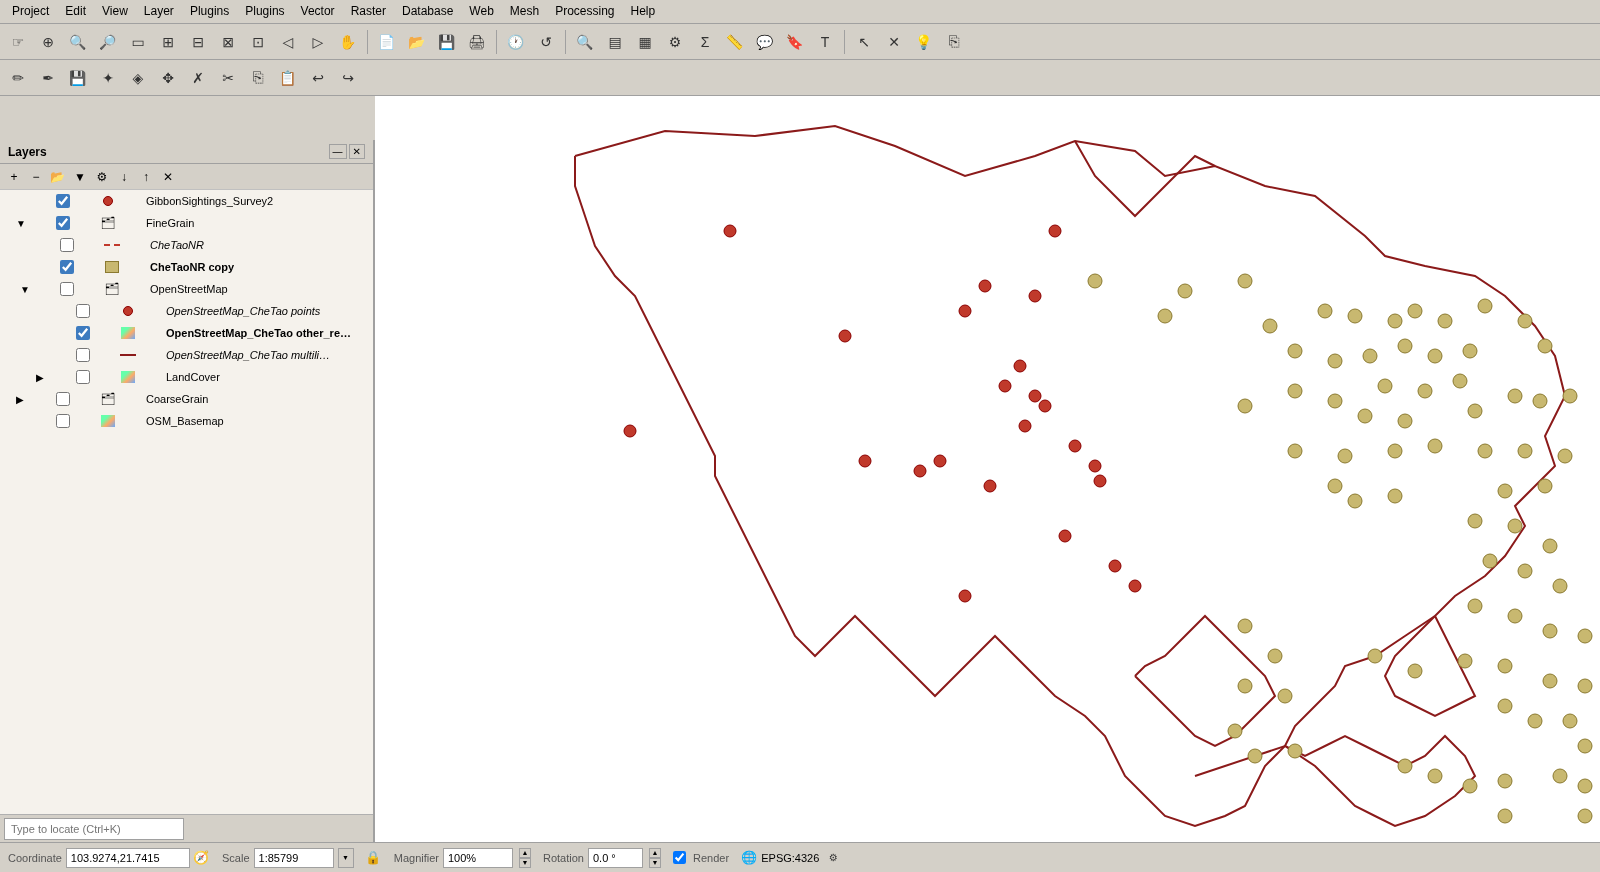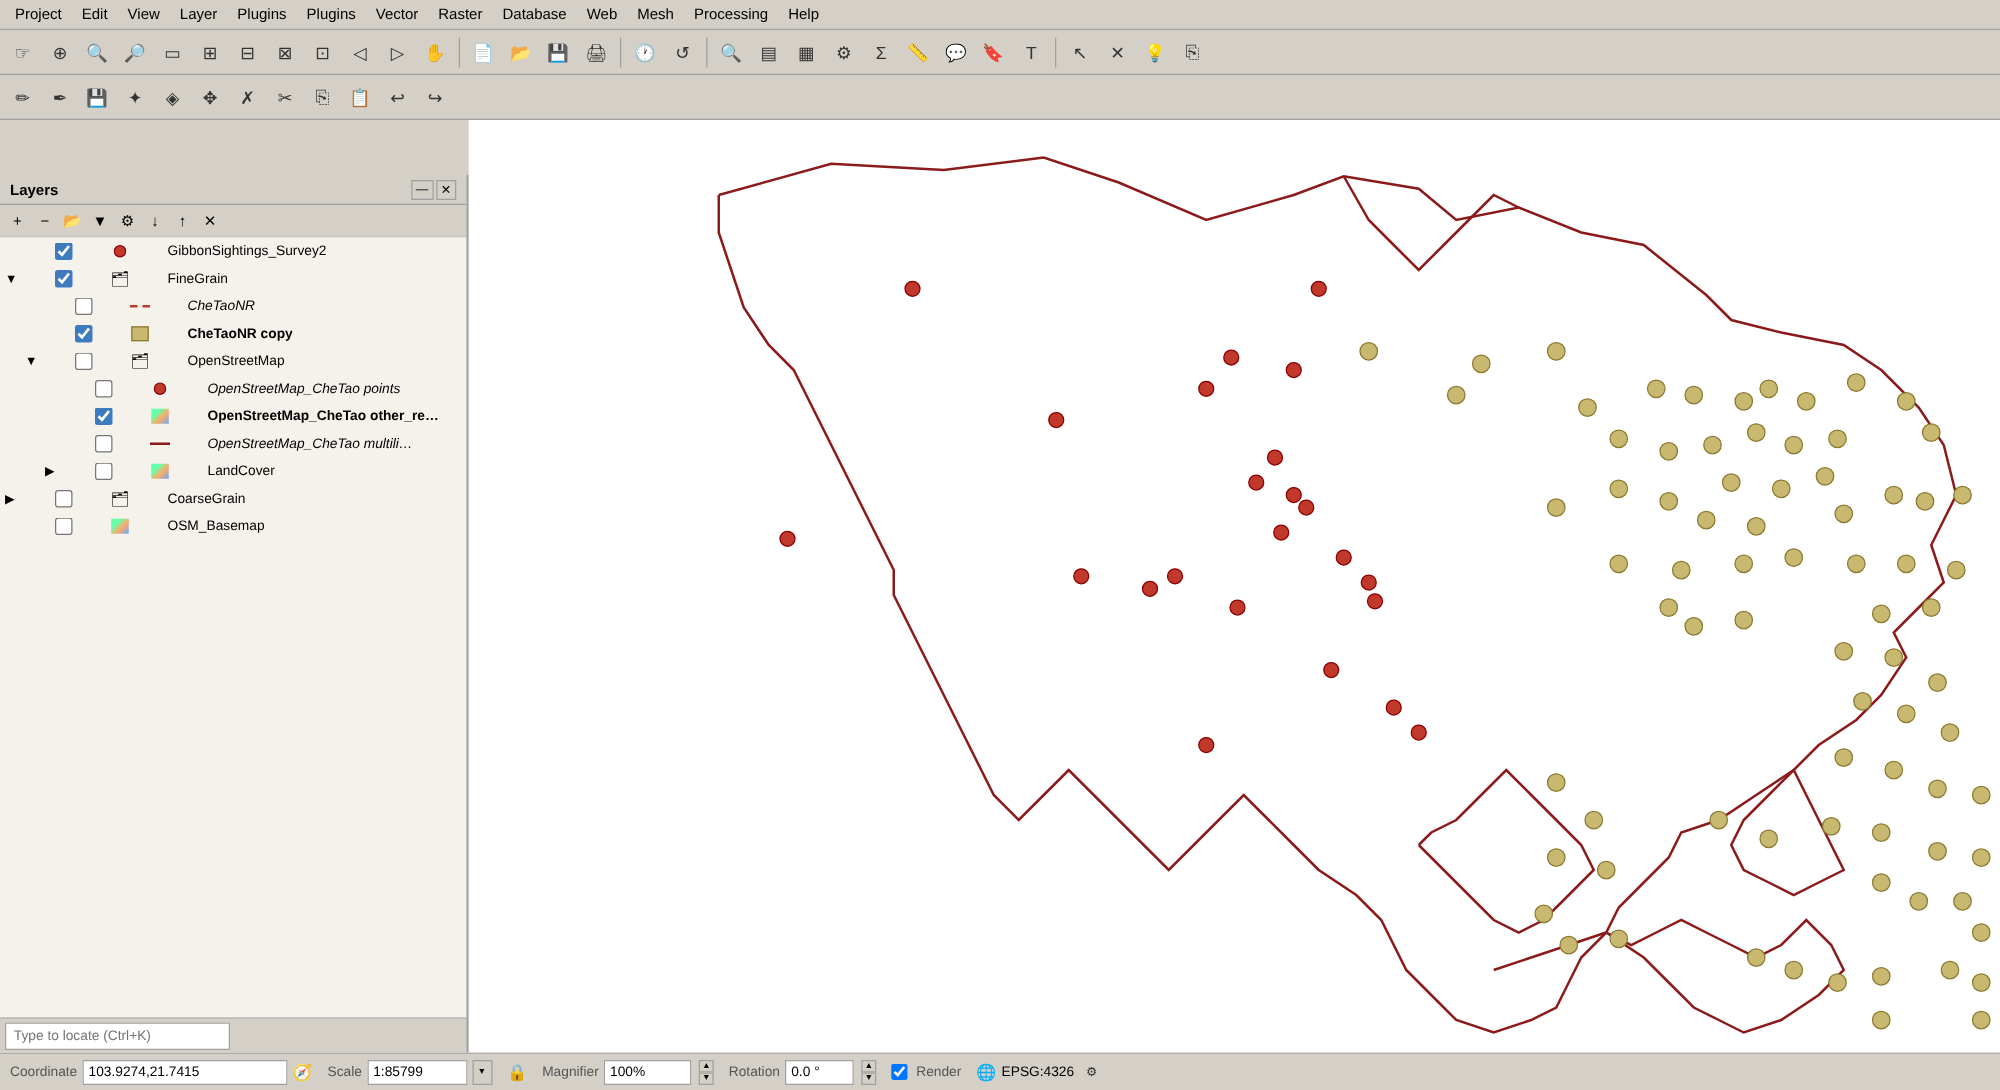--- a/index.html
+++ b/index.html
@@ -106,21 +106,21 @@
 
     #layers-list {
       flex: 1;
       overflow-y: auto;
       background: #f5f2ec;
     }
 
     .layer-item {
       display: flex;
       align-items: center;
-      padding: 2px 4px;
+      padding: 2px 16px;
       cursor: pointer;
       font-size: 12px;
       min-height: 22px;
       white-space: nowrap;
       gap: 26px;
     }
     .layer-item.selected { background: #3d7bbf; color: white; }
     .layer-item.selected .layer-name { color: white; }
 
     .layer-indent-1 { padding-left: 20px; }
@@ -534,21 +534,21 @@
       <circle cx="1210" cy="690" r="7" fill="#c8b870" stroke="#8b7a30" stroke-width="1"></circle>
       <circle cx="1130" cy="720" r="7" fill="#c8b870" stroke="#8b7a30" stroke-width="1"></circle>
       <circle cx="1210" cy="720" r="7" fill="#c8b870" stroke="#8b7a30" stroke-width="1"></circle>
     </svg>
   </div>
 </div>
 
 <div id="statusbar">
   <div class="status-section">
     <span class="status-label">Coordinate</span>
-    <input type="text" class="status-input" style="width: 164px;" value="103.9274,21.7415">
+    <input type="text" class="status-input" style="width: 124px;" value="103.9274,21.7415">
     <span style="font-size:13px;">🧭</span>
   </div>
   <div class="status-section">
     <span class="status-label">Scale</span>
     <input type="text" class="status-input" style="width: 80px;" value="1:85799">
     <button class="spin-btn" style="height:20px;width:16px;">▼</button>
   </div>
   <span style="font-size:13px;">🔒</span>
   <div class="status-section">
     <span class="status-label">Magnifier</span>

